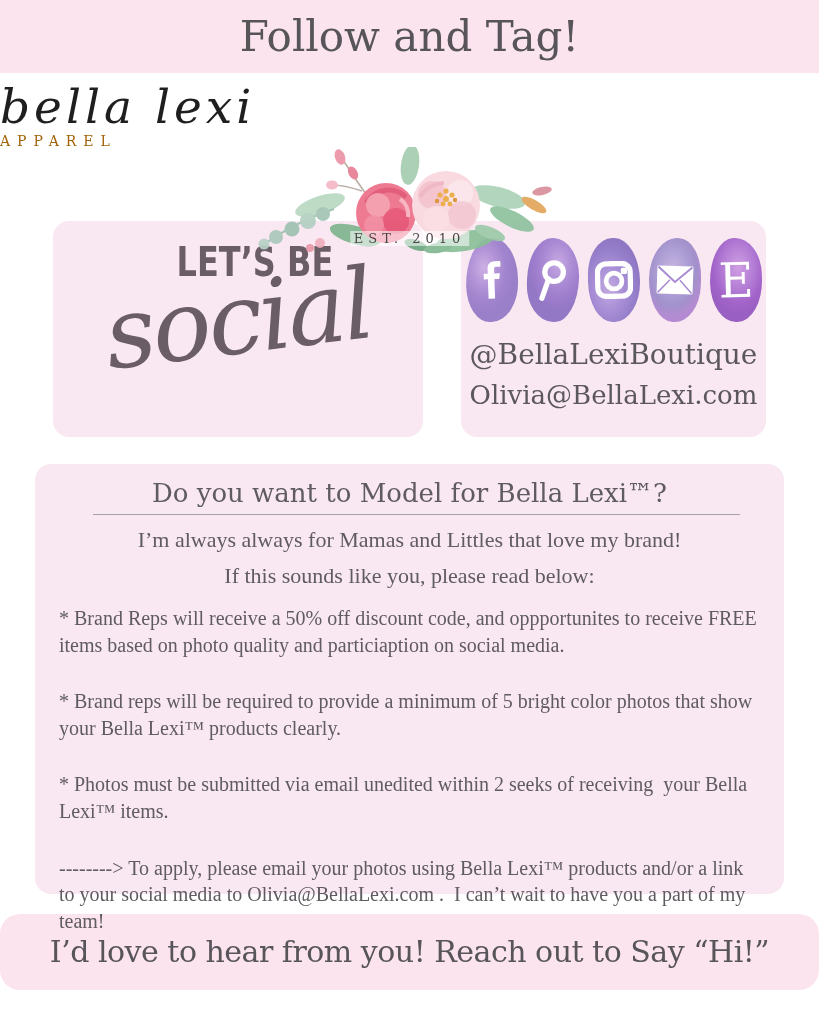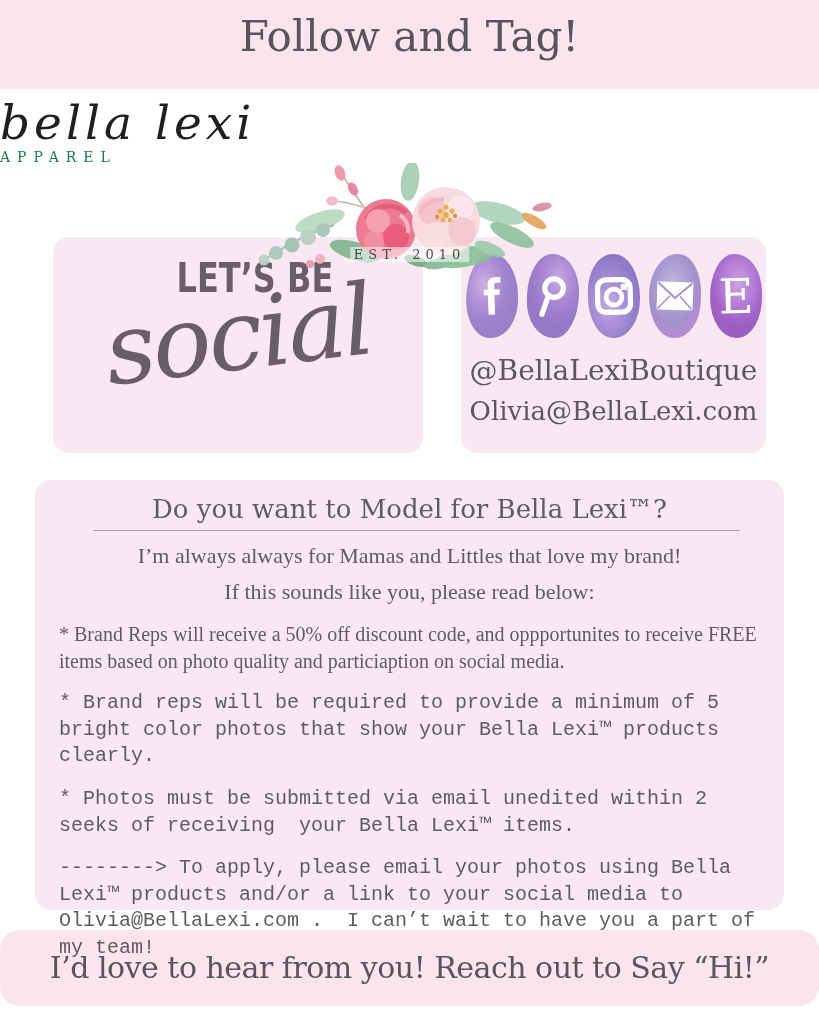--- a/index.html
+++ b/index.html
@@ -1,27 +1,27 @@
 <!DOCTYPE html>
 <html><head>
 <meta charset="utf-8">
 <style>
   * { margin:0; padding:0; box-sizing:border-box; }
   body { background:#ffffff; font-family:"DejaVu Serif", serif; }
   .page { position:relative; width:819px; height:1024px; background:#ffffff; overflow:hidden; }
 
   
   .banner { background:#fce4ee; text-align:center; color:#57545a; }
-  .top-banner { height:89px; line-height:73px; font-size:42px; }
+  .top-banner { height:73px; line-height:73px; font-size:42px; }
   .bottom-banner { margin-top:20px; height:76px; line-height:76px; font-size:30px; letter-spacing:-0.5px;border-radius:20px; }
 
   
   .logo-wrap { position:relative; height:148px; text-align:left; }
   .logo-script { padding-top:8px; font-size:47px; line-height:1.1; font-style:italic; letter-spacing:4px; color:#1f1f1f; }
-  .logo-apparel { font-size:14px; letter-spacing:7px; color:#15803d; position:relative; z-index:2; }
+  .logo-apparel { font-size:14px; letter-spacing:7px; color:#a16207; position:relative; z-index:2; }
   .flowers { position:absolute; left:50%; transform:translateX(-50%); top:74px; z-index:1; }
   .logo-est { position:absolute; left:50%; transform:translateX(-50%); top:158px; z-index:3;
               font-size:13px; letter-spacing:5px; color:#4c4747; background:rgba(255,255,255,.55); padding:0 4px; }
 
   
   .cards-row { margin:0 53px; display:flex; gap:38px; height:216px; }
   .card { background:#f9e8f1; border-radius:16px; height:100%; }
   .card-lets { width:370px; overflow:hidden; }
   .lets1 { margin-top:18px; text-align:center; padding-left:34px;
            font-family:"DejaVu Sans", sans-serif; font-weight:bold; font-size:40px;
@@ -49,21 +49,21 @@
   
   .model-card { margin:27px 35px 0; height:430px; padding:14px 24px 9px; color:#5f5b60; }
   .model-heading { font-size:26px; text-align:center; font-weight:normal; }
   .model-rule { border:none; border-top:1px solid #a6a2a6; margin:6px 20px 0 34px; }
   .intro { text-align:center; font-family:"Liberation Serif", serif; font-size:22px; }
   .intro-1 { margin-top:12px; }
   .intro-2 { margin-top:10px; }
   .bullet { font-family:"Liberation Serif", serif; font-size:20px; line-height:1.33;
             white-space:pre-wrap; }
   .bullet-0 { margin-top:16px; }
-  .bullet-1, .bullet-2, .bullet-3 { margin-top:16px;font-family:Liberation Mono, monospace; }
+  .bullet-1, .bullet-2, .bullet-3 { margin-top:30px; }
 </style>
 </head>
 <body>
 
 <div class="page">
 
   <header class="banner top-banner">
     <span>Follow and Tag!</span>
   </header>
 

